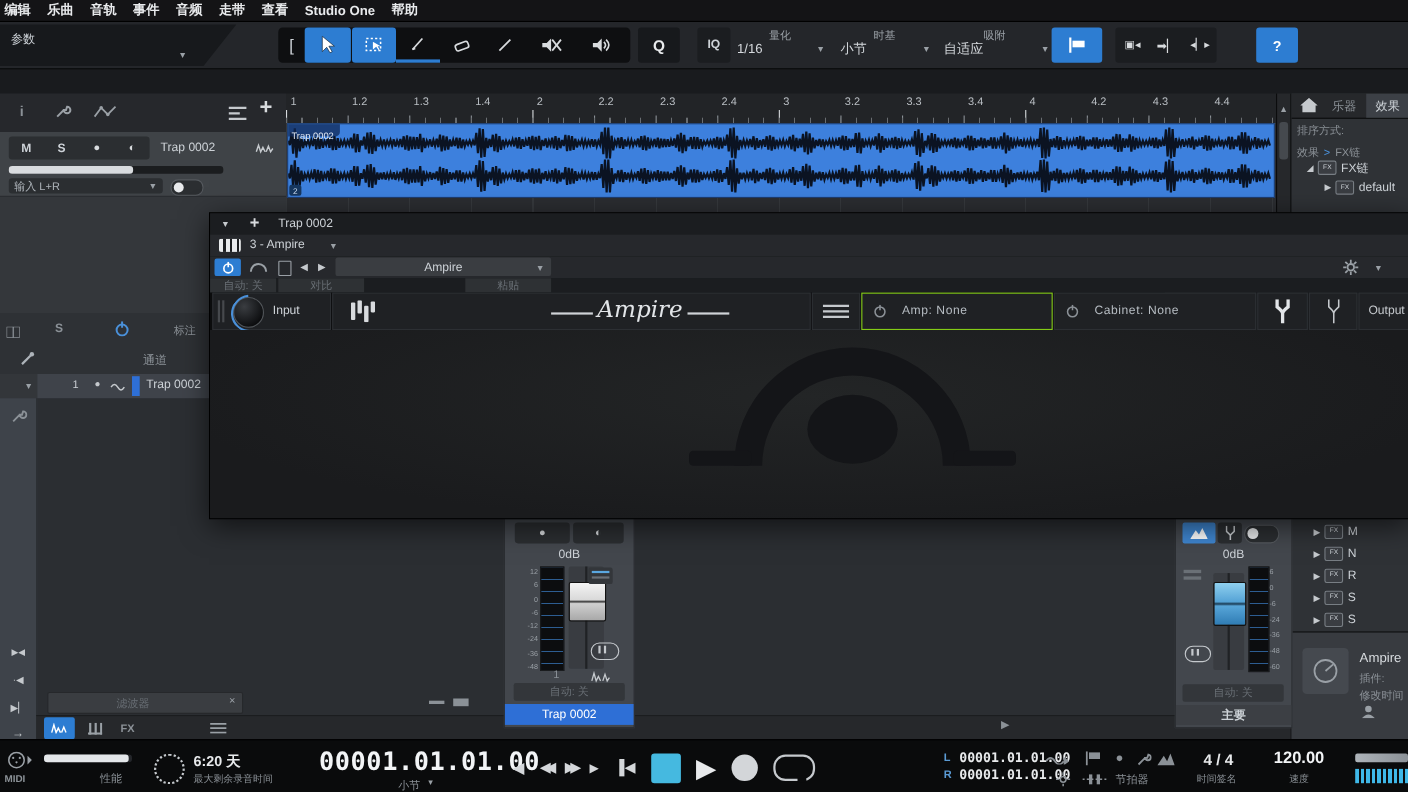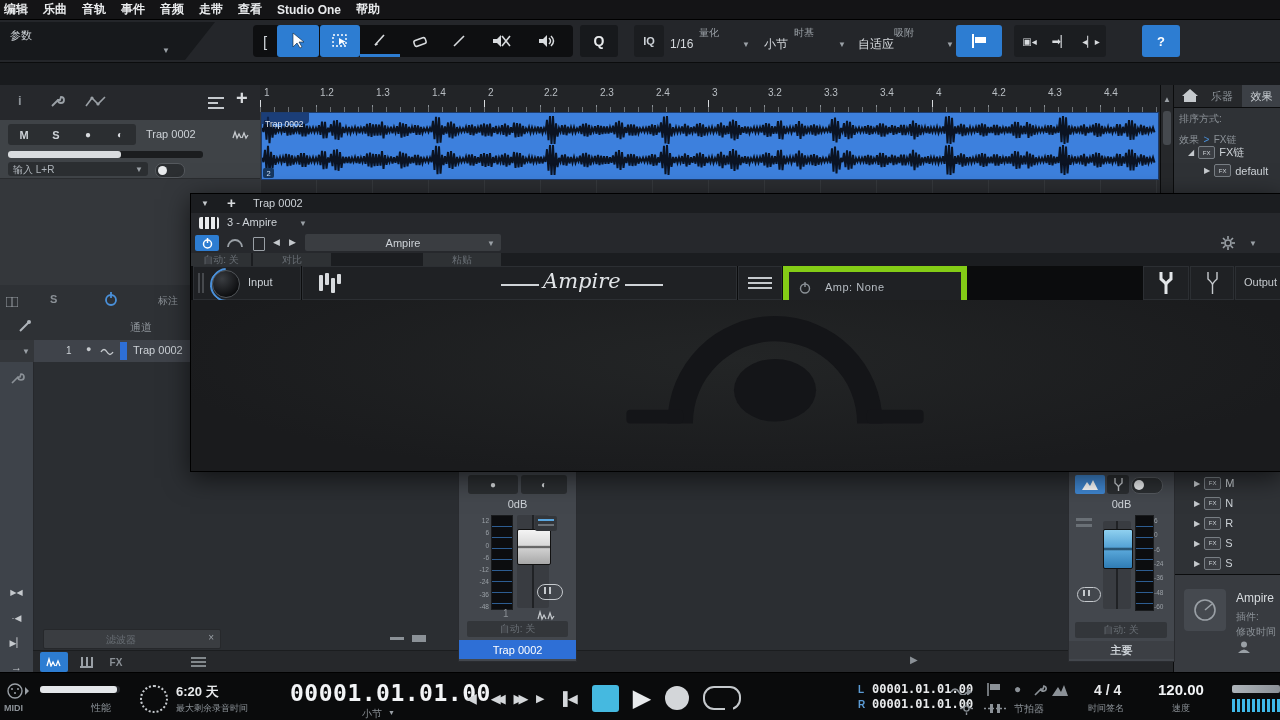--- a/index.html
+++ b/index.html
@@ -556,21 +556,21 @@
           <span class="t3 f10">对比</span>
         </div>
     <div class="ctr" style="width:88px;background:#2e3134;margin-top:37px;">
           <span class="f10" style="color:#c9ced3;">复制</span>
         </div>
     <div class="ctr" style="width:78px;background:#2e3134;">
           <span class="t3 f10">粘贴</span>
         </div>
   </div>
 
-  <div class="a" style="left:0;top:72px;width:977px;height:34px;background:#0b0c0d;text-decoration:underline;">
+  <div class="a" style="left:0;top:72px;width:868px;height:34px;background:#0b0c0d;text-decoration:underline;">
     <div class="a" style="left:2px;top:0;width:106px;height:32px;background:#1f2124;border:1px solid #2c2f33;">
       <div class="a" style="left:4px;top:6px;width:2px;height:20px;background:#46494d;"></div>
       <div class="a" style="left:8px;top:6px;width:2px;height:20px;background:#46494d;"></div>
       <div class="a" style="left:18px;top:3px;width:26px;height:26px;border-radius:50%;background:radial-gradient(circle at 35% 30%,#3a3d41,#0c0d0f 75%);border:1px solid #515559;">
         <div style="position:absolute;left:-3px;top:-3px;width:30px;height:30px;border-radius:50%;border:2px solid transparent;border-left-color:#4a90d9;border-bottom-color:#4a90d9;transform:rotate(40deg);"></div>
       </div>
       <span class="a t1 f11" style="left:54px;top:9px;">Input</span>
     </div>
     <div class="a" style="left:111px;top:0;width:433px;height:32px;background:#1f2124;border:1px solid #2c2f33;">
       <svg class="a" style="left:16px;top:6px;" width="22" height="20">
@@ -585,26 +585,33 @@
       <span class="a" style="left:240px;top:2px;color:#e2e5e8;font-size:21px;font-style:italic;font-family:'DejaVu Serif','Liberation Serif',serif;">Ampire</span>
       <div class="a" style="left:322px;top:17px;width:38px;height:1.5px;background:#cfd3d7;"></div>
     </div>
     <div class="a ctr" style="left:547px;top:0;width:42px;height:32px;background:#1f2124;border:1px solid #2c2f33;">
       <svg width="24" height="14">
             <line x1="0" y1="2" x2="24" y2="2" stroke="#c5c9cd" stroke-width="2"></line>
             <line x1="0" y1="7" x2="24" y2="7" stroke="#c5c9cd" stroke-width="2"></line>
             <line x1="0" y1="12" x2="24" y2="12" stroke="#c5c9cd" stroke-width="2"></line>
           </svg>
     </div>
-    <div class="a" style="left:592px;top:0;width:172px;height:32px;background:#1f2124;border:6px solid #84cc16;">
+    <div class="a" style="left:592px;top:0;width:172px;height:32px;background:#1f2124;border:1px solid #84cc16;">
       <svg class="a" style="left:10px;top:10px;" width="12" height="12">
             <circle cx="6" cy="6.5" r="4.5" fill="none" stroke="#8b9197" stroke-width="1.4"></circle>
             <line x1="6" y1="0" x2="6" y2="5" stroke="#8b9197" stroke-width="1.4"></line>
           </svg>
       <span class="a f11" style="left:36px;top:9px;color:#b6bcc2;letter-spacing:0.5px;">Amp: None</span>
+    </div>
+    <div class="a" style="left:767px;top:0;width:182px;height:32px;background:#1f2124;border:1px solid #2c2f33;">
+      <svg class="a" style="left:10px;top:10px;" width="12" height="12">
+            <circle cx="6" cy="6.5" r="4.5" fill="none" stroke="#8b9197" stroke-width="1.4"></circle>
+            <line x1="6" y1="0" x2="6" y2="5" stroke="#8b9197" stroke-width="1.4"></line>
+          </svg>
+      <span class="a f11" style="left:36px;top:9px;color:#b6bcc2;letter-spacing:0.5px;">Cabinet: None</span>
     </div>
     <div class="a ctr" style="left:952px;top:0;width:44px;height:32px;background:#1f2124;border:1px solid #2c2f33;">
       <svg width="14" height="22">
             <path d="M2,0 v7 q5,4 5,6 v9 M12,0 v7 q-5,4 -5,6" stroke="#e2e5e8" stroke-width="3" fill="none"></path>
           </svg>
     </div>
     <div class="a ctr" style="left:999px;top:0;width:42px;height:32px;background:#1f2124;border:1px solid #2c2f33;">
       <svg width="13" height="22">
             <path d="M2,0 v7 q4.5,4 4.5,6 v9 M11,0 v7 q-4.5,4 -4.5,6" stroke="#c5c9cd" stroke-width="1.4" fill="none"></path>
           </svg>

